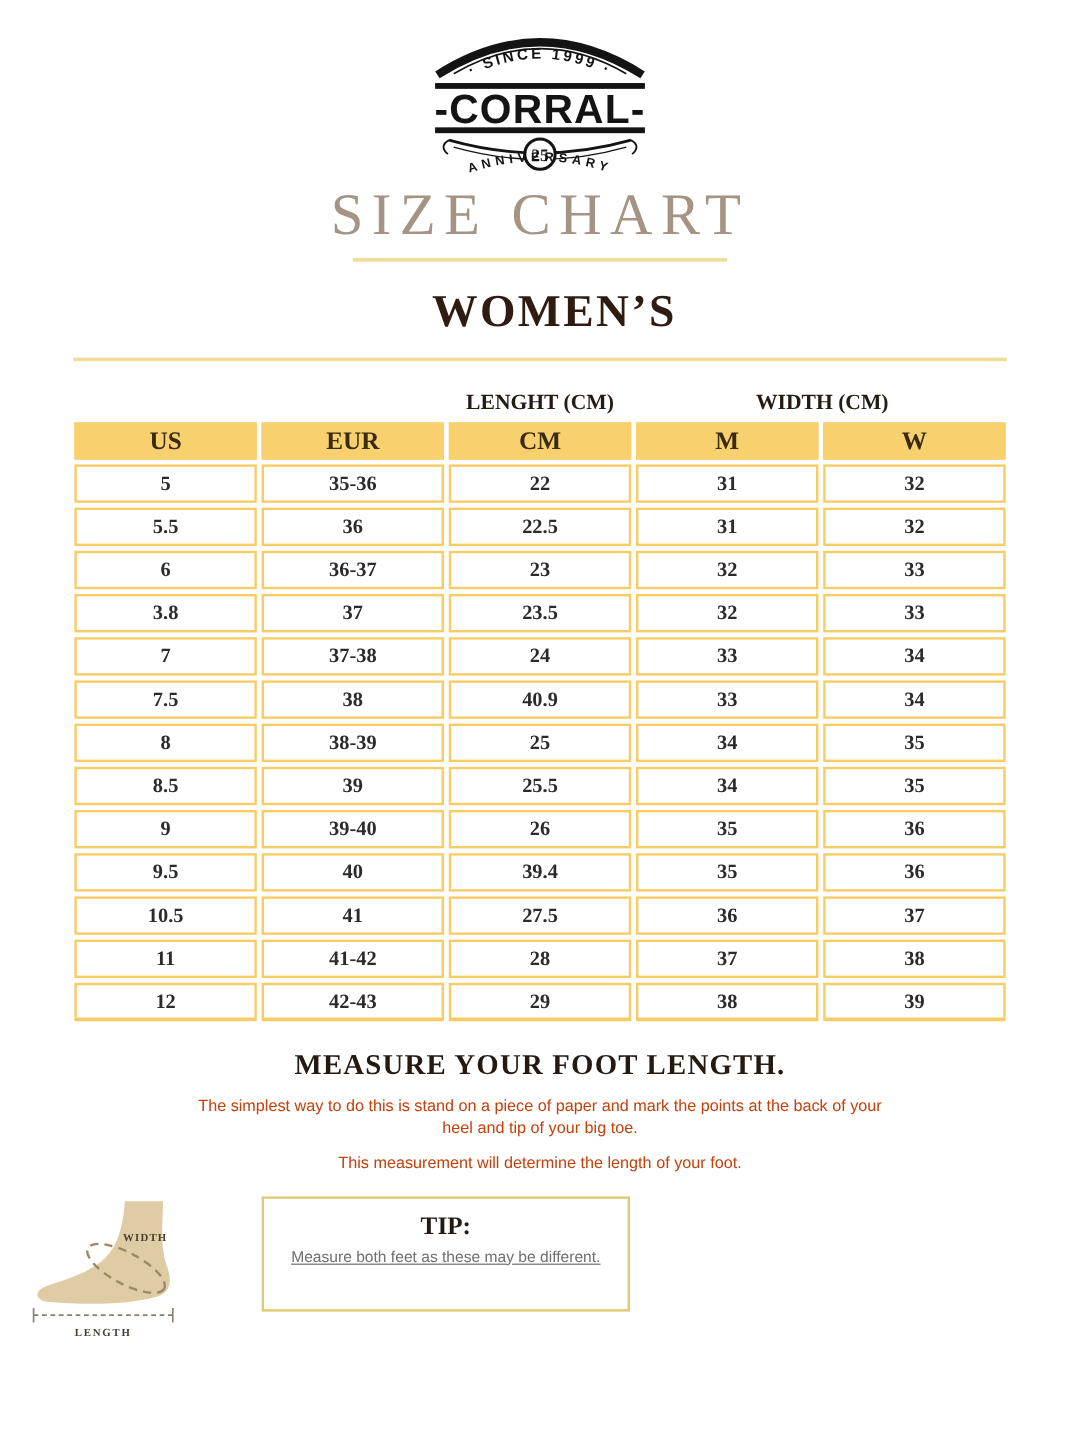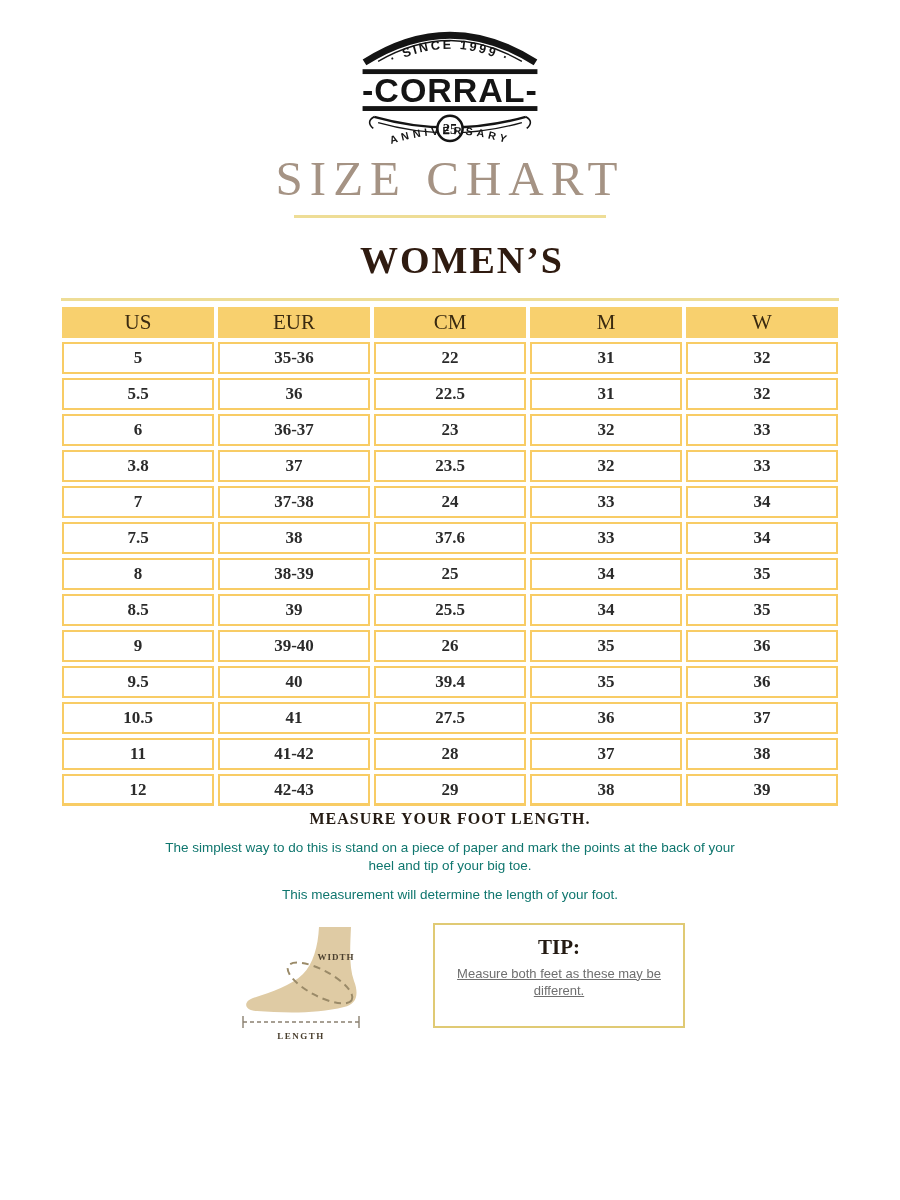--- a/index.html
+++ b/index.html
@@ -60,65 +60,66 @@
   table.size-table {
     width: 100%;
     border-collapse: separate;
     border-spacing: 4px;
     margin-top: 2px;
   }
   table.size-table th {
     background: #f8d06e;
     border: 2px solid #f8d06e;
     font-size: 21px;
-    font-weight: normal;
+    font-weight: bold;
     color: #3a2a10;
     height: 28px;
     text-align: center;
   }
   table.size-table td {
     background: #ffffff;
     border: 2px solid #f8cc65;
     text-align: center;
     font-weight: bold;
     font-size: 17px;
     color: #2b2b2b;
     height: 32px;
   }
   table.size-table tr:last-child td { border-bottom-width: 3px; }
 
   
   .measure-heading {
     text-align: center;
-    font-size: 16px;
+    font-size: 24px;
     font-weight: bold;
     letter-spacing: 1px;
+    margin-top: 20px;
     color: #241a12;
   }
   .note {
     font-family: "Liberation Sans", sans-serif;
     text-align: center;
-    color: #0f766e;
+    color: #c2410c;
     font-size: 13.5px;
     line-height: 1.35;
     width: 580px;
     margin: 11px auto 0;
   }
 
   
   .bottom-row {
     display: flex;
-    justify-content: center;
+    justify-content: flex-start;
     align-items: flex-start;
     gap: 38px;
     margin-top: 14px;
   }
   .tip-box {
     border: 2px solid #e0ca74;
-    width: 252px;
+    width: 307px;
     min-height: 96px;
     padding: 10px 8px 26px;
     text-align: center;
     margin-top: 4px;
   }
   .tip-title { font-size: 21px; font-weight: bold; color: #241a12; }
   .tip-text {
     font-family: "Liberation Sans", sans-serif;
     color: #6f6f6f;
     font-size: 13px;
@@ -159,20 +160,24 @@
     </text>
   </svg>
 </div>
 
 <div class="page-title">SIZE CHART</div>
 <div class="title-rule"></div>
 <div class="page-subtitle">WOMEN’S</div>
 <div class="subtitle-rule"></div>
 
 <div class="table-zone">
+  <div class="group-headers">
+    <div class="group-length">LENGHT (CM)</div>
+    <div class="group-width">WIDTH (CM)</div>
+  </div>
 
   <table class="size-table">
     <thead>
       <tr>
         <th style="width:20%">US</th>
         <th style="width:20%">EUR</th>
         <th style="width:20%">CM</th>
         <th style="width:20%">M</th>
         <th style="width:20%">W</th>
       </tr>
@@ -215,21 +220,21 @@
           <td>7</td>
           <td>37-38</td>
           <td>24</td>
           <td>33</td>
           <td>34</td>
         </tr>
 
         <tr>
           <td>7.5</td>
           <td>38</td>
-          <td>37.6</td>
+          <td>40.9</td>
           <td>33</td>
           <td>34</td>
         </tr>
 
         <tr>
           <td>8</td>
           <td>38-39</td>
           <td>25</td>
           <td>34</td>
           <td>35</td>

